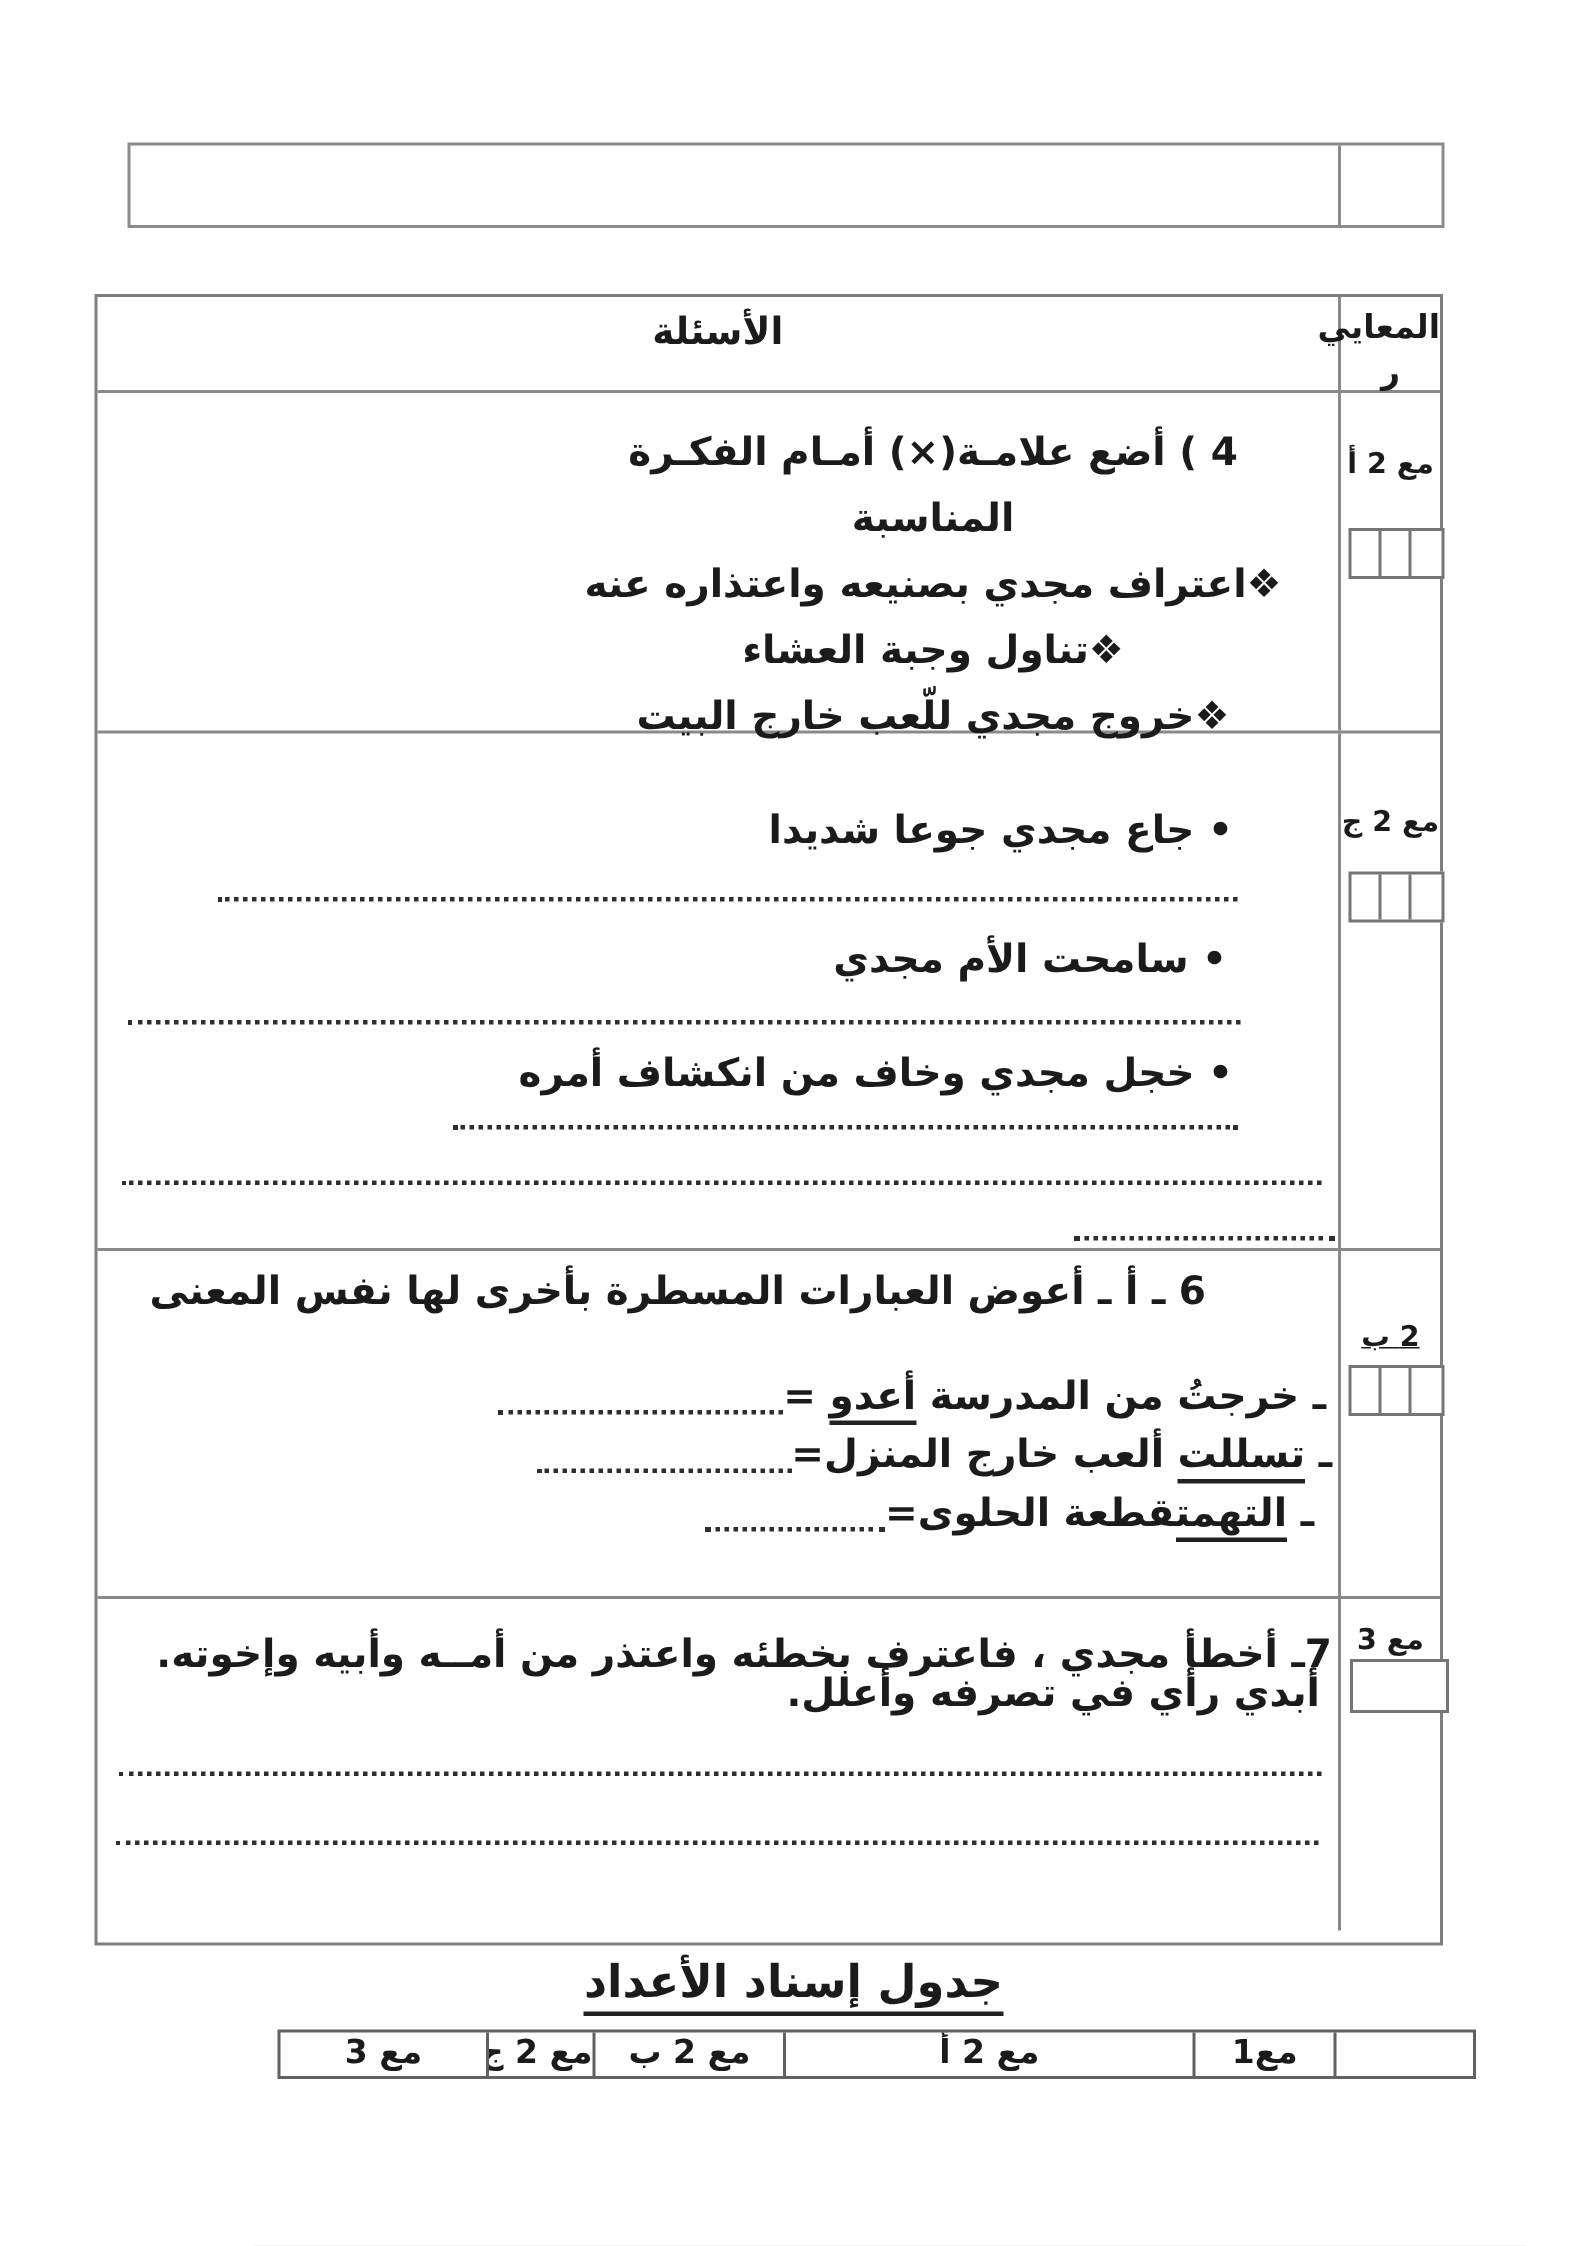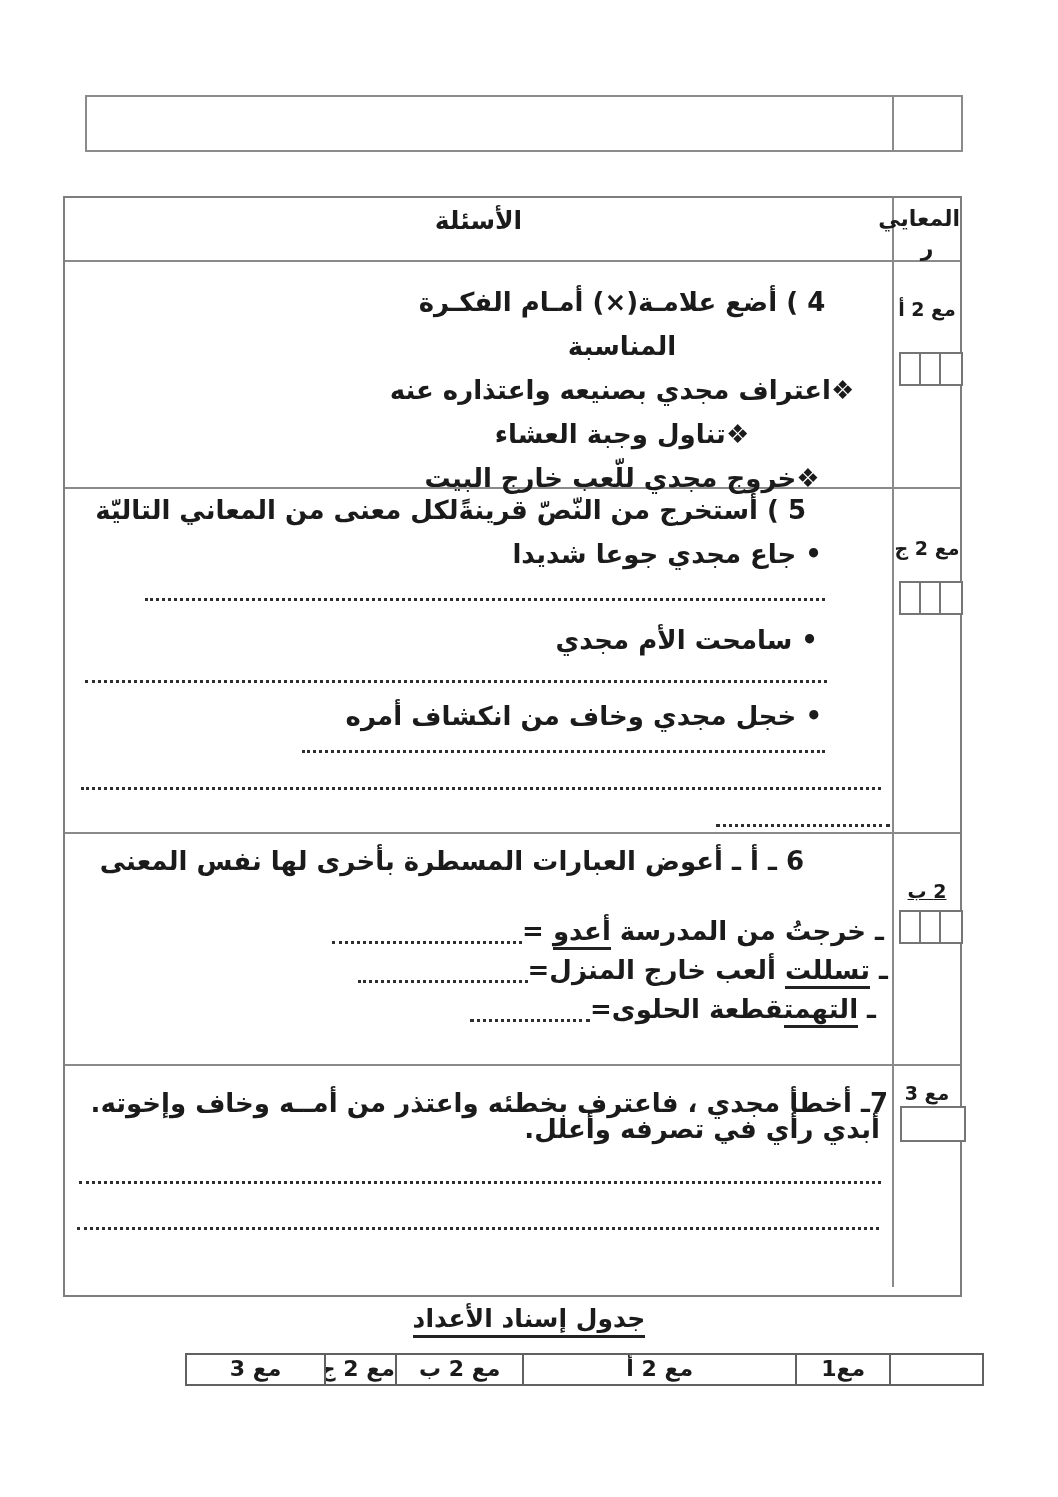--- a/index.html
+++ b/index.html
@@ -39,21 +39,21 @@
   .dots { display:inline-block; border-bottom:3px dotted #2e2e2e; height:18px; vertical-align:-4px; }
   .u { border-bottom:3px solid #222; padding-bottom:1px; }
 
   .crit-label { position:absolute; left:0; right:0; text-align:center; font-size:19px; white-space:nowrap; }
   .boxes { position:absolute; left:5px; display:flex; border:2px solid #757575; background:#fff; }
   .bx { width:20px; height:30px; }
   .bx + .bx { border-right:2px solid #757575; }
   .box1 { position:absolute; left:6px; width:66px; height:36px; border:2px solid #757575; background:#fff; }
 
   
-  .ftitle { position:absolute; left:0; right:0; top:1304px; text-align:center; font-size:25px; }
+  .ftitle { position:absolute; left:0; right:0; top:1304px; text-align:center; font-size:30px; }
   .ftitle span { border-bottom:3px solid #222; padding-bottom:2px; }
   .ftable { position:absolute; left:185px; top:1353px; width:799px; height:33px; border:2px solid #616161; display:flex; background:#fff; }
   .fc { height:100%; font-size:22px; text-align:center; line-height:27px; white-space:nowrap; overflow:hidden; }
   .fc:not(:last-child) { border-left:2px solid #616161; }
 </style>
 </head>
 <body>
 
 <div class="page">
 
@@ -97,21 +97,20 @@
     <div class="row row-q5">
       <div class="crit">
         <div class="crit-label" style="top:48px;">مع 2 ج</div>
         <div class="boxes" style="top:92px;">
           <div class="bx"></div>
           <div class="bx"></div>
           <div class="bx"></div>
         </div>
       </div>
       <div class="qcell">
-        <div class="abs t26" style="top:6px; right:86px;">5 ) أستخرج من النّصّ قرينةًلكل معنى من المعاني التاليّة</div>
         <div class="abs t26" style="top:50px; right:70px;">• جاع مجدي جوعا شديدا</div>
         <div class="dl" style="top:108px; left:80px; width:680px;"></div>
         <div class="abs t26" style="top:136px; right:74px;">• سامحت الأم مجدي</div>
         <div class="dl" style="top:190px; left:20px; width:742px;"></div>
         <div class="abs t26" style="top:212px; right:70px;">• خجل مجدي وخاف من انكشاف أمره</div>
         <div class="dl" style="top:260px; left:237px; width:523px;"></div>
         <div class="dl" style="top:297px; left:16px; width:800px;"></div>
         <div class="dl" style="top:334px; right:2px; width:174px;"></div>
       </div>
     </div>
@@ -138,21 +137,21 @@
         </div>
       </div>
     </div>
 
     <div class="row row-q7">
       <div class="crit">
         <div class="crit-label" style="top:16px;">مع 3</div>
         <div class="box1" style="top:40px;"></div>
       </div>
       <div class="qcell">
-        <div class="abs t26" style="top:22px; right:4px;">7ـ أخطأ مجدي ، فاعترف بخطئه واعتذر من أمــه وخاف وإخوته.</div>
+        <div class="abs t26" style="top:22px; right:4px;">7ـ أخطأ مجدي ، فاعترف بخطئه واعتذر من أمــه وأبيه وإخوته.</div>
         <div class="abs t26" style="top:48px; right:12px;">أبدي رأي في تصرفه وأعلل.</div>
         <div class="dl" style="top:114px; left:14px; width:802px;"></div>
         <div class="dl" style="top:160px; left:12px; width:802px;"></div>
       </div>
     </div>
 
   </div>
 
   <div class="ftitle">
     <span>جدول إسناد الأعداد</span>

